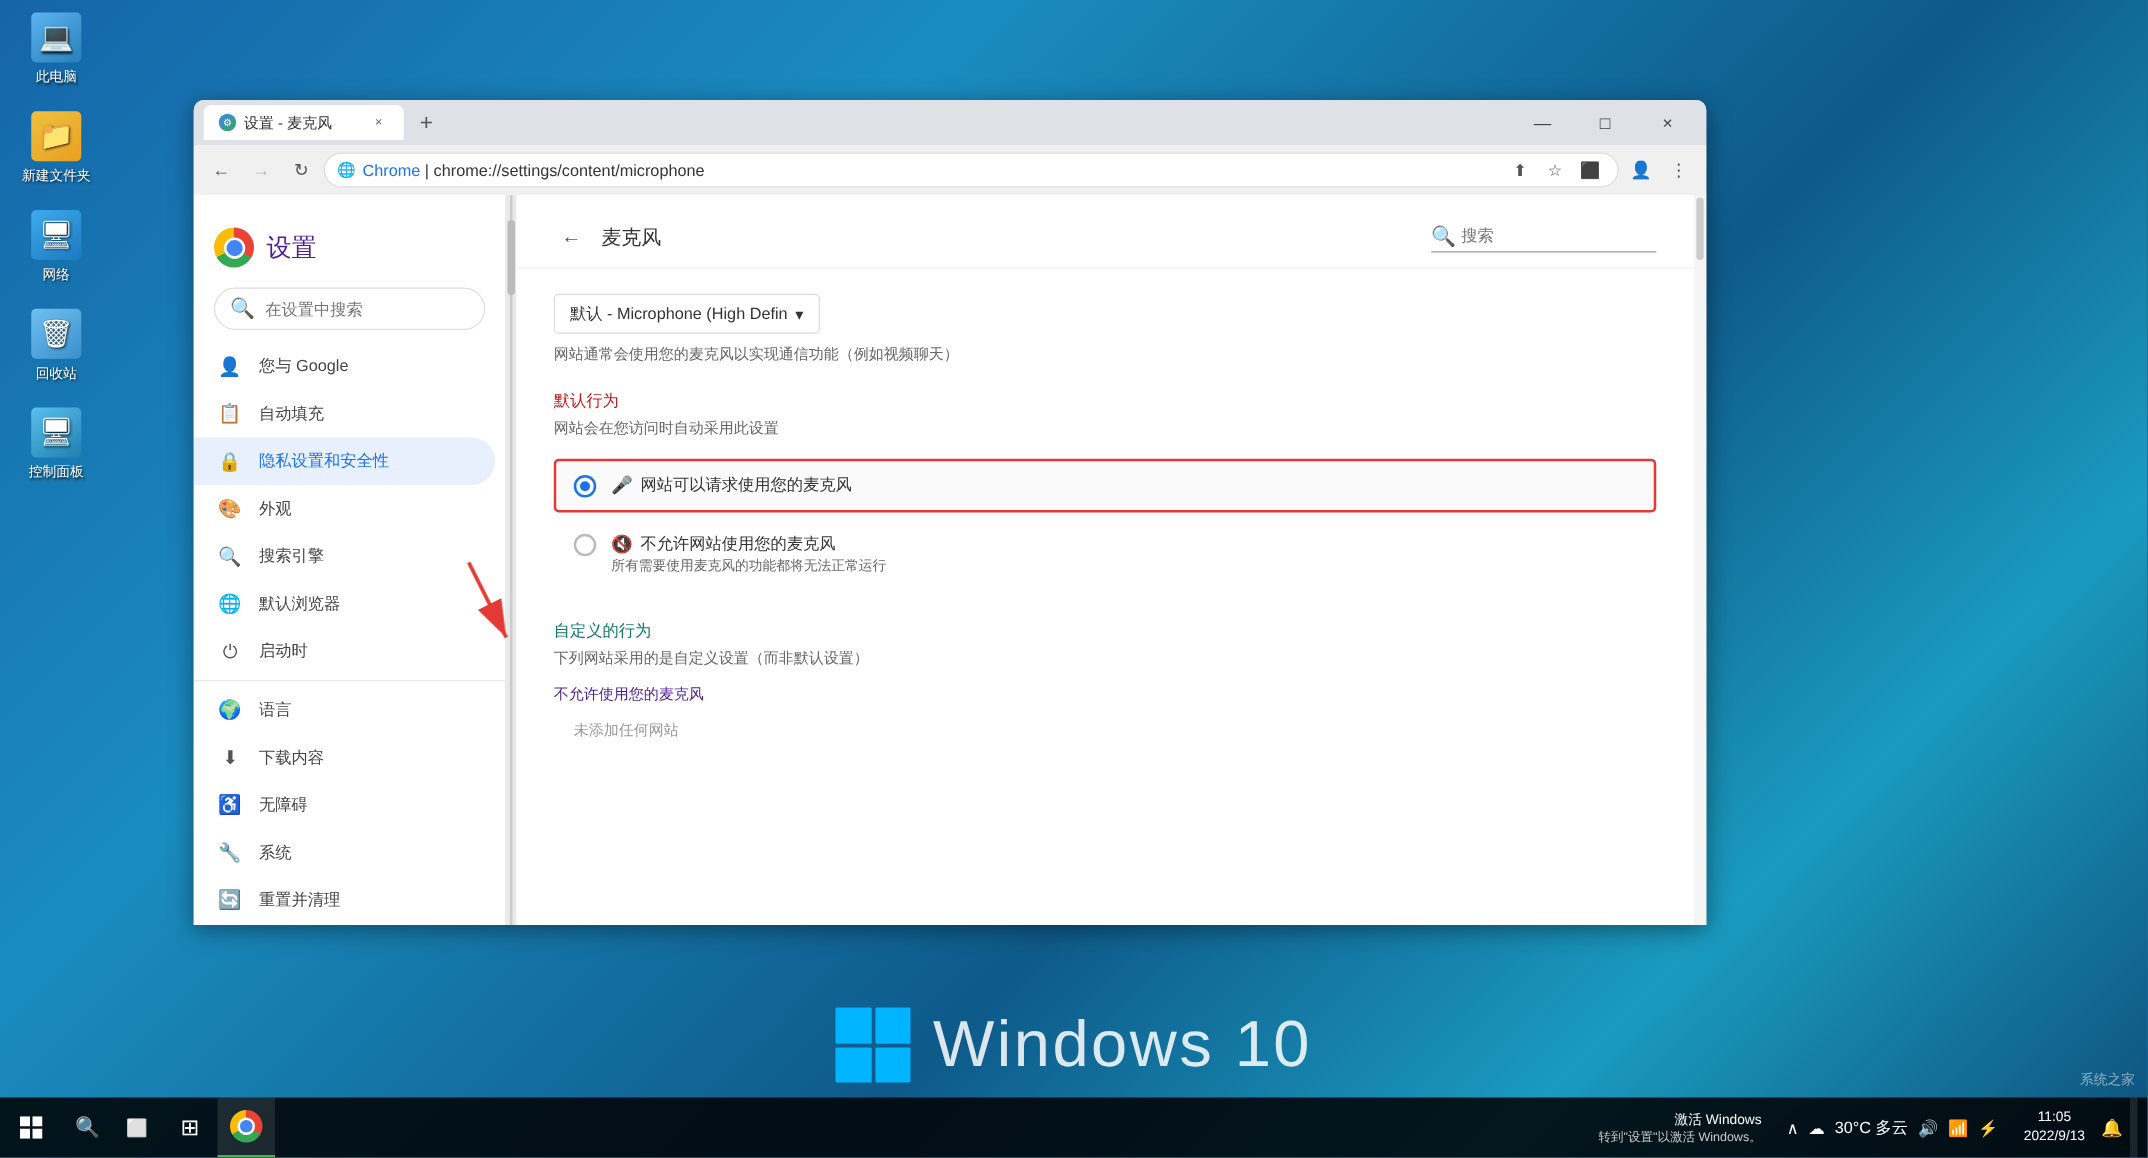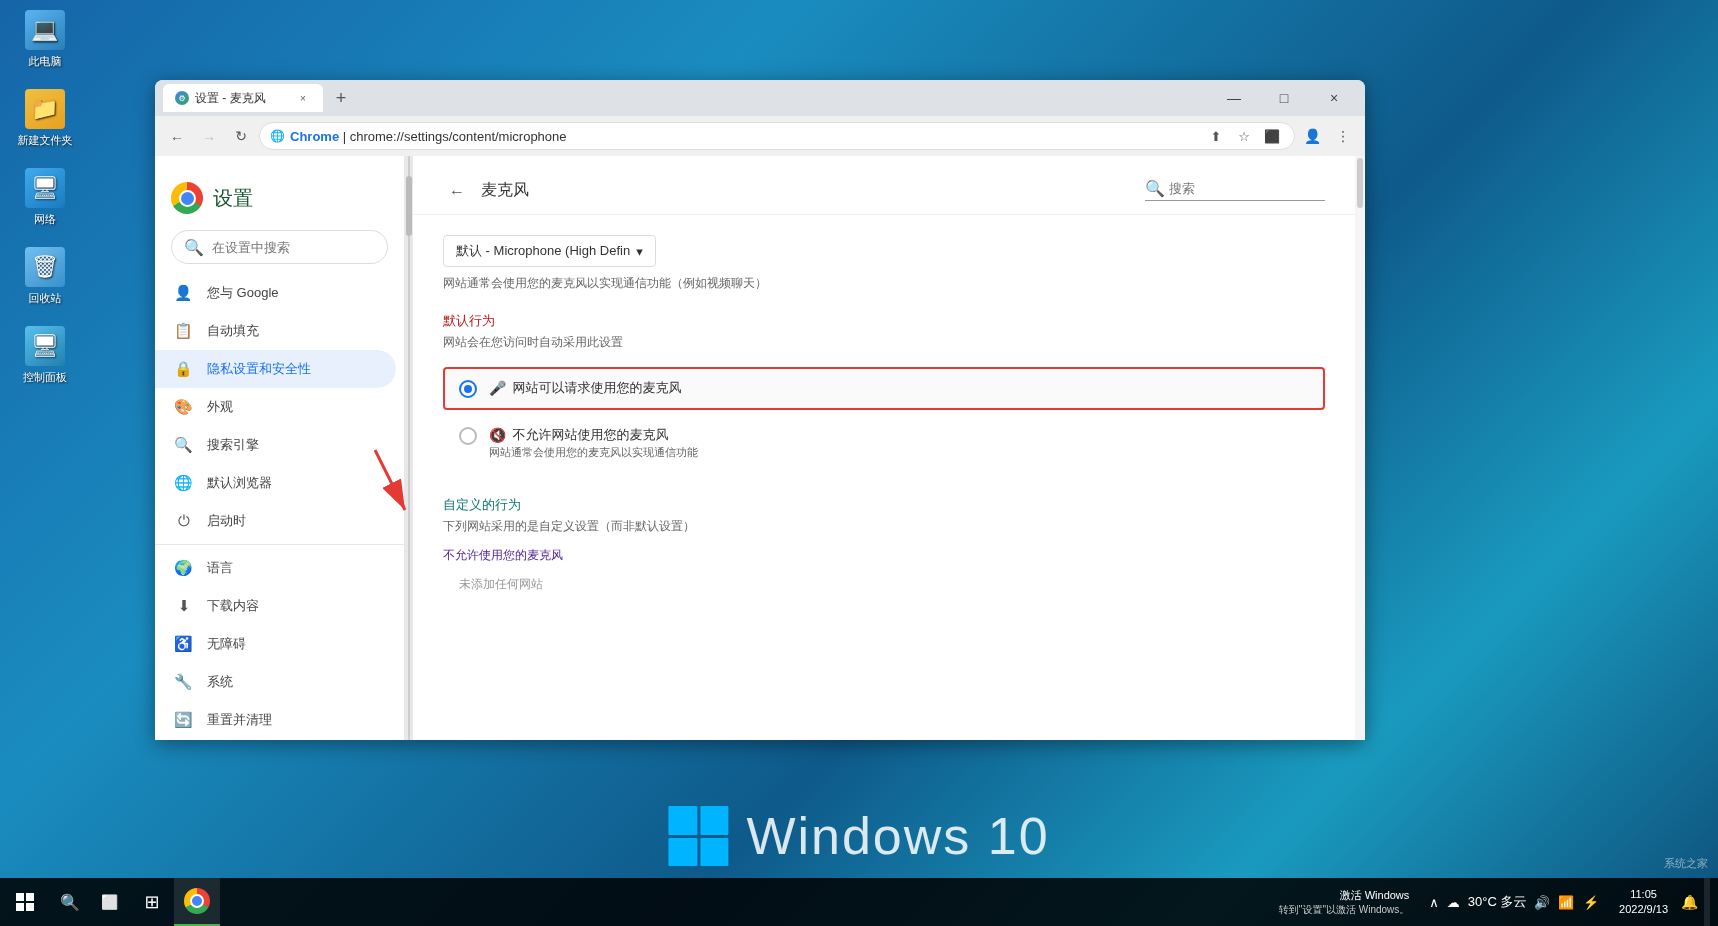--- a/index.html
+++ b/index.html
@@ -356,21 +356,21 @@
       color: #555;
       font-size: 12px;
     }
     .address-text {
       flex: 1;
       font-size: 13px;
       color: #333;
     }
     .chrome-brand {
       color: #1a73e8;
-      font-weight: 700;
+      font-weight: 400;
     }
     .address-actions {
       display: flex;
       align-items: center;
       gap: 4px;
     }
     .addr-btn {
       width: 24px;
       height: 24px;
       display: flex;
@@ -435,21 +435,21 @@
       width: 13px;
       height: 13px;
       background: #4285f4;
       border-radius: 50%;
       position: absolute;
       border: 2px solid white;
     }
     .settings-title {
       font-size: 20px;
       font-weight: 400;
-      color: #14532d;
+      color: #4c1d95;
     }
     .settings-search {
       margin: 0 16px 10px;
       height: 34px;
       border: 1px solid #ddd;
       border-radius: 20px;
       display: flex;
       align-items: center;
       padding: 0 12px;
       gap: 8px;
@@ -870,21 +870,21 @@
           </div>
 
           
           <div class="radio-option">
             <div class="radio-circle"></div>
             <div class="radio-text-block">
               <div class="radio-icon-label">
                 <span class="mic-icon">🔇</span>
                 <span>不允许网站使用您的麦克风</span>
               </div>
-              <div class="radio-sublabel">网站通常会使用您的麦克风以实现通信功能</div>
+              <div class="radio-sublabel">所有需要使用麦克风的功能都将无法正常运行</div>
             </div>
           </div>
 
           
           <div class="custom-section">
             <div class="custom-section-label">自定义的行为</div>
             <div class="custom-section-sub">下列网站采用的是自定义设置（而非默认设置）</div>
             <div class="deny-label">不允许使用您的麦克风</div>
             <div class="empty-sites">未添加任何网站</div>
           </div>

